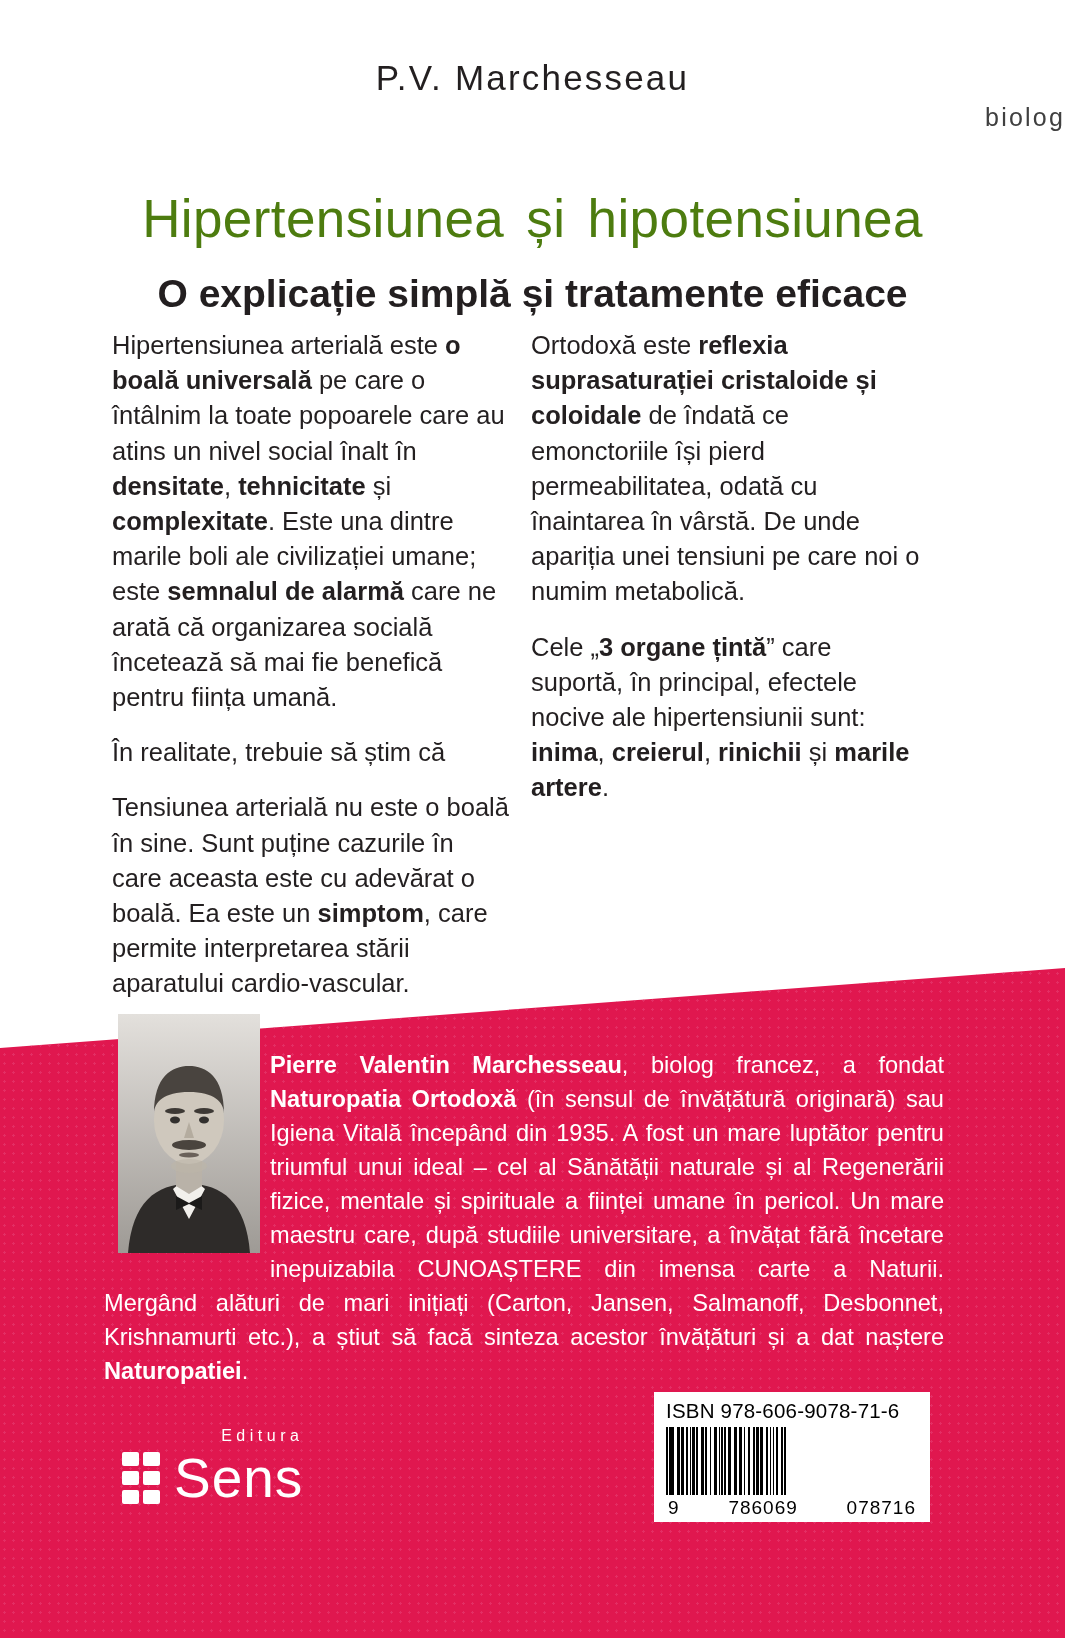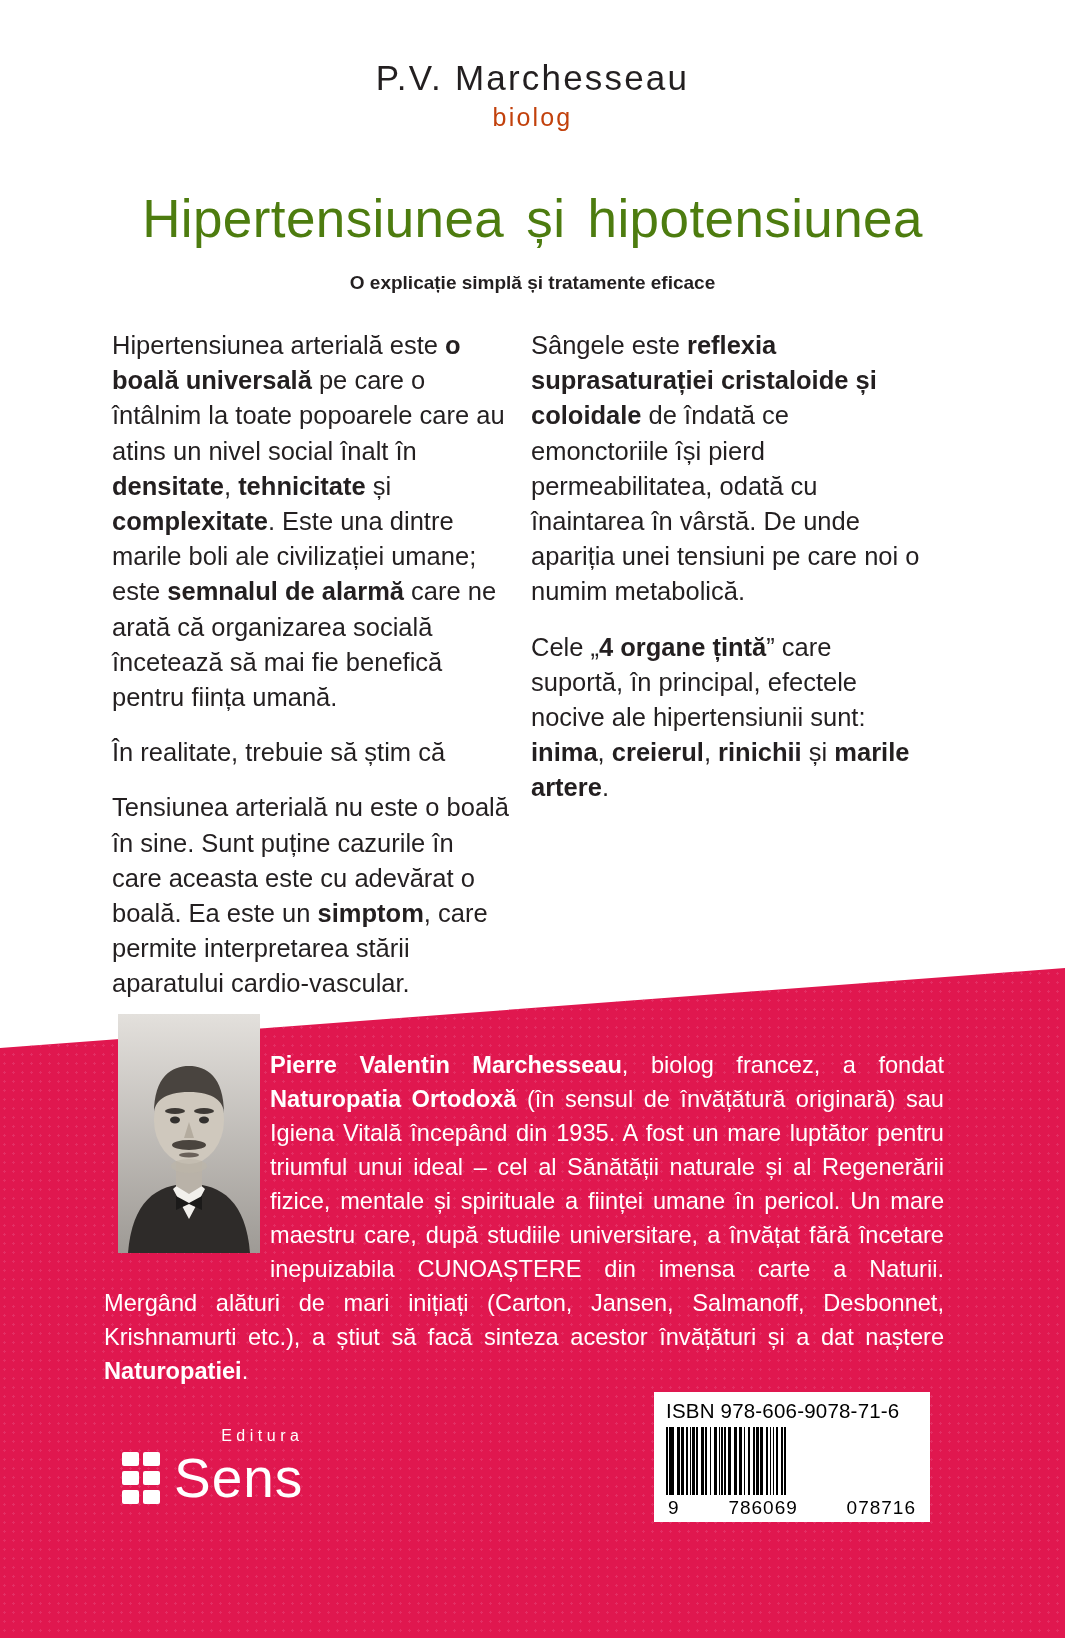--- a/index.html
+++ b/index.html
@@ -23,44 +23,44 @@
     top: 58px; left: 0; width: 1065px;
     text-align: center;
     font-size: 35px;
     letter-spacing: 2.2px;
     color: #231f20;
     font-weight: 400;
   }
   .author-role {
     position: absolute;
     top: 103px; left: 0; width: 1065px;
-    text-align: center;
+    text-align: right;
     font-size: 25px;
     letter-spacing: 2.2px;
-    color: #c2410c;
+    color: #404040;
     font-weight: 400;
   }
 
   
   .book-title {
     position: absolute;
     top: 188px; left: 0; width: 1065px;
     text-align: center;
     font-size: 53px;
     font-weight: 400;
     color: #4d7c0f;
     letter-spacing: 0.4px;
     word-spacing: 7px;
     white-space: nowrap;
   }
   .book-subtitle {
     position: absolute;
     top: 272px; left: 0; width: 1065px;
     text-align: center;
-    font-size: 19px;
+    font-size: 39px;
     font-weight: bold;
     color: #231f20;
   }
 
   
   .columns {
     position: absolute;
     top: 328px;
     left: 112px;
     width: 845px;
@@ -192,22 +192,22 @@
   <div class="book-title">Hipertensiunea și hipotensiunea</div>
   <div class="book-subtitle">O explicație simplă și tratamente eficace</div>
 
   <div class="columns">
     <div class="col">
         <p><span>Hipertensiunea arterială este </span><b>o boală universală</b><span> pe care o întâlnim la toate popoarele care au atins un nivel social înalt în </span><b>densitate</b><span>, </span><b>tehnicitate</b><span> și </span><b>complexitate</b><span>. Este una dintre marile boli ale civilizației umane; este </span><b>semnalul de alarmă</b><span> care ne arată că organizarea socială încetează să mai fie benefică pentru ființa umană.</span></p>
         <p><span>În realitate, trebuie să știm că</span></p>
         <p><span>Tensiunea arterială nu este o boală în sine. Sunt puține cazurile în care aceasta este cu adevărat o boală. Ea este un </span><b>simptom</b><span>, care permite interpretarea stării aparatului cardio-vascular.</span></p>
       </div>
     <div class="col">
-        <p><span>Sângele este </span><b>reflexia suprasaturației cristaloide și coloidale</b><span> de îndată ce emonctoriile își pierd permeabilitatea, odată cu înaintarea în vârstă. De unde apariția unei tensiuni pe care noi o numim metabolică.</span></p>
-        <p><span>Cele „</span><b>4 organe țintă</b><span>” care suportă, în principal, efectele nocive ale hipertensiunii sunt: </span><b>inima</b><span>, </span><b>creierul</b><span>, </span><b>rinichii</b><span> și </span><b>marile artere</b><span>.</span></p>
+        <p><span>Ortodoxă este </span><b>reflexia suprasaturației cristaloide și coloidale</b><span> de îndată ce emonctoriile își pierd permeabilitatea, odată cu înaintarea în vârstă. De unde apariția unei tensiuni pe care noi o numim metabolică.</span></p>
+        <p><span>Cele „</span><b>3 organe țintă</b><span>” care suportă, în principal, efectele nocive ale hipertensiunii sunt: </span><b>inima</b><span>, </span><b>creierul</b><span>, </span><b>rinichii</b><span> și </span><b>marile artere</b><span>.</span></p>
       </div>
   </div>
 
   <div class="pink-panel">
     <div class="pink-dots"></div>
   </div>
 
   <div class="portrait">
     <svg width="142" height="239" viewBox="0 0 142 239" xmlns="http://www.w3.org/2000/svg">
       <defs>

